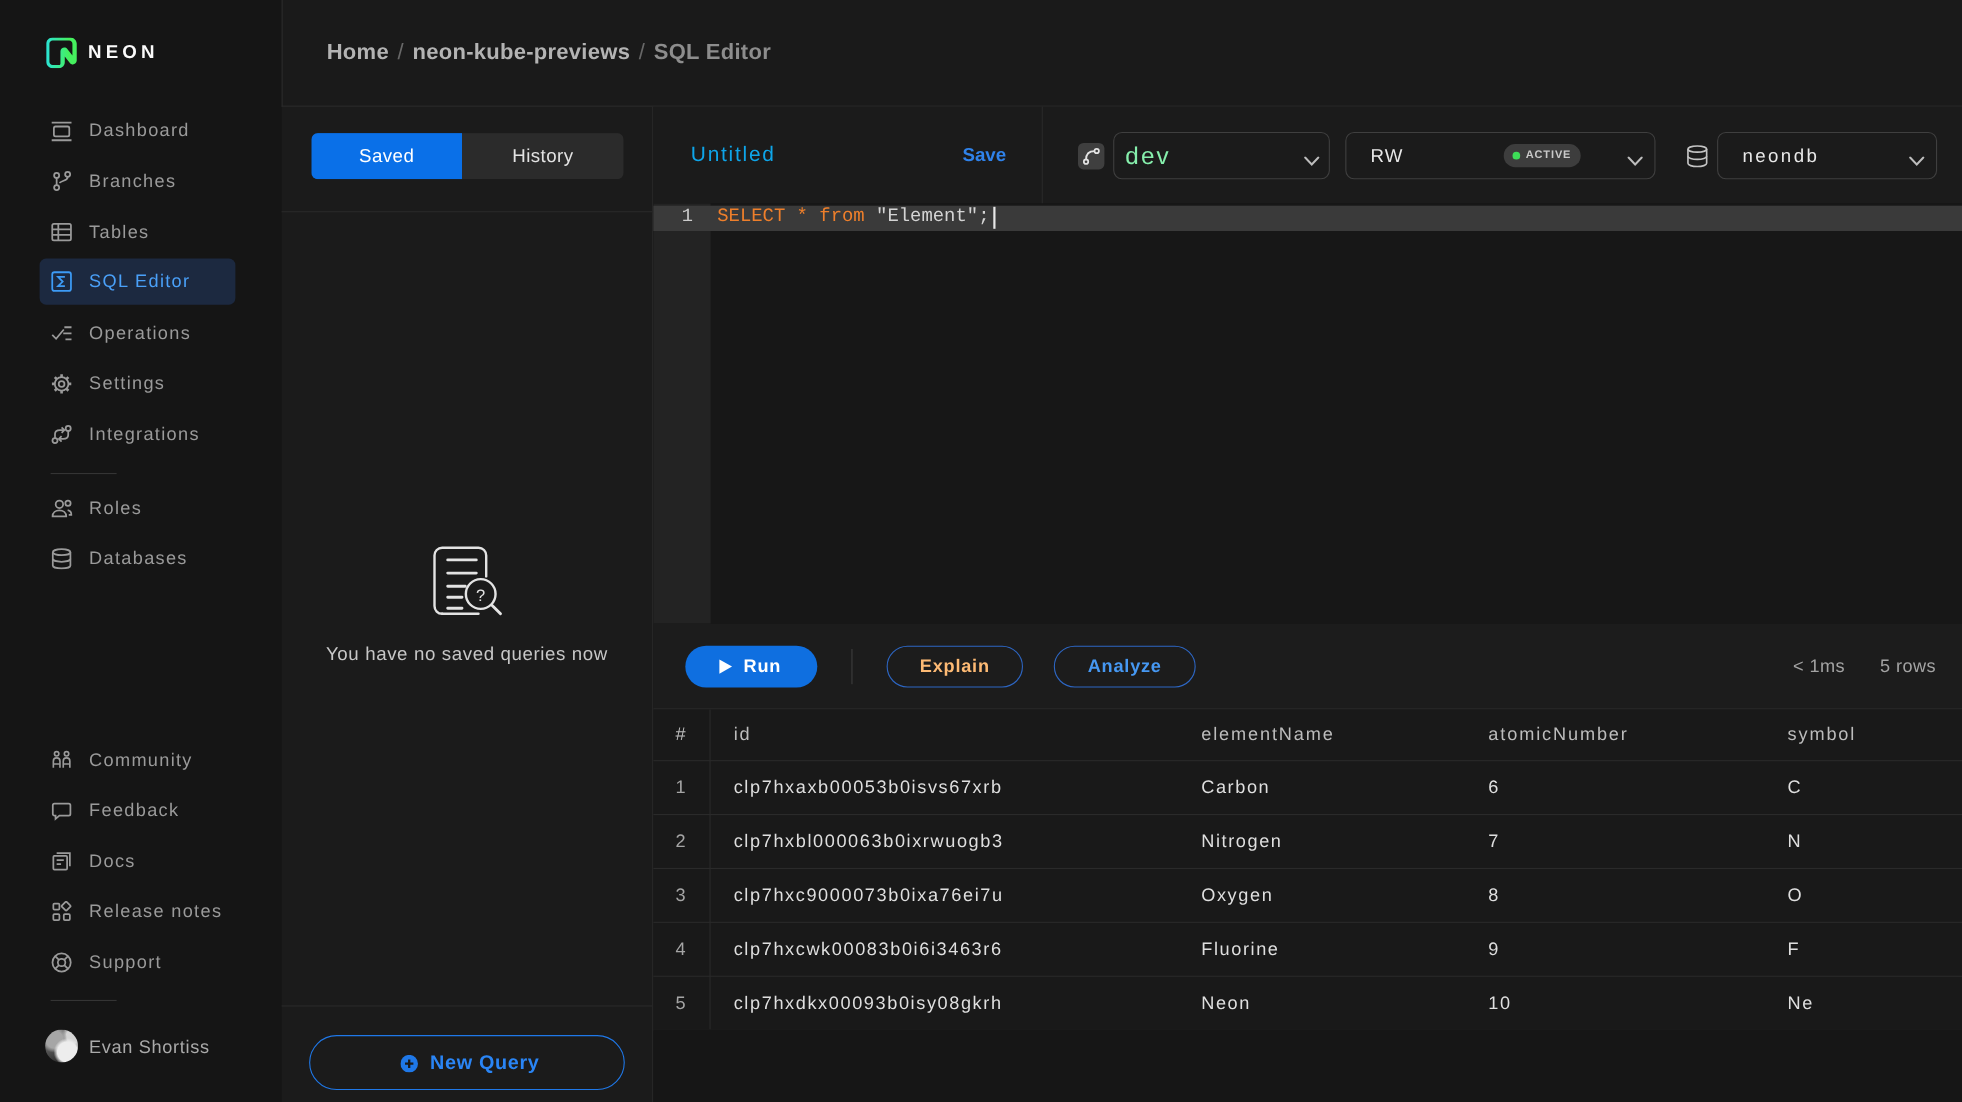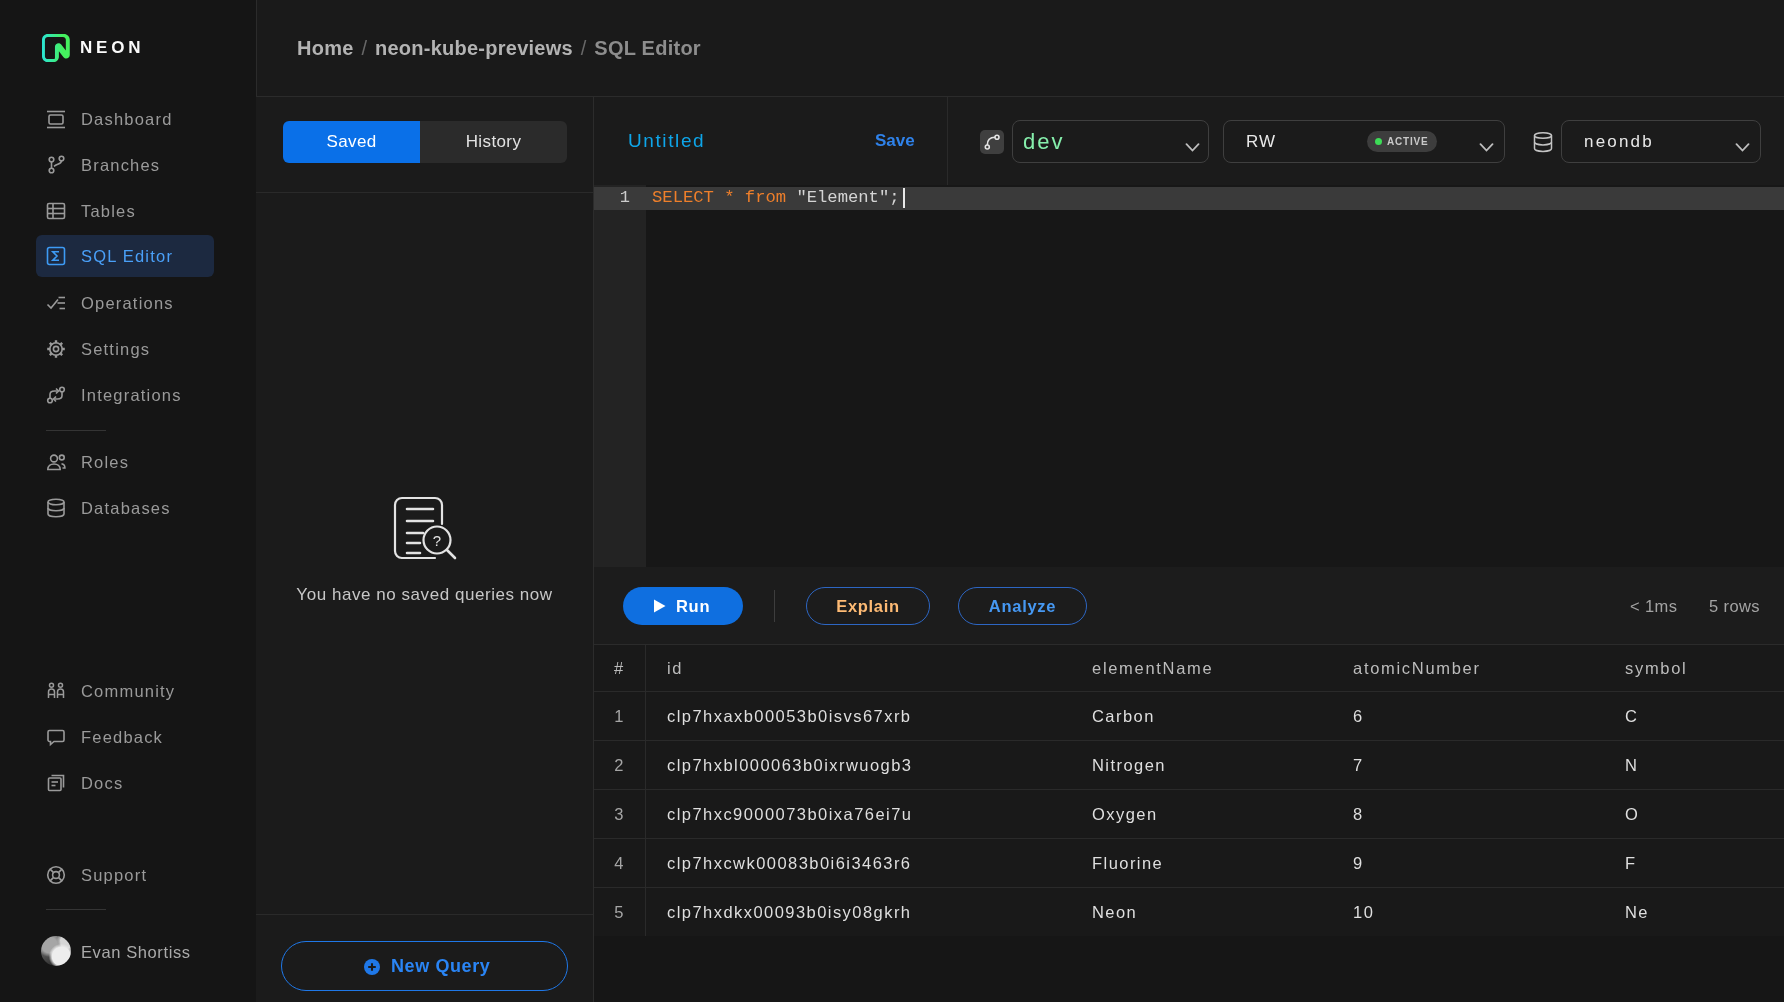--- a/index.html
+++ b/index.html
@@ -189,20 +189,29 @@
       </div>
     <div class="mitem" style="top:760px;">
         <span class="ic"><svg width="20" height="20" viewBox="0 0 20 20" fill="none" stroke="#9a9a9a" stroke-width="1.6">
             <path d="M5.5 2.5h12v12"></path>
             <rect x="2.5" y="5" width="12.5" height="12.5" rx="1"></rect>
             <path d="M5.5 9h6.5"></path>
             <path d="M5.5 12.5h4"></path>
           </svg></span>
         <span class="lb">Docs</span>
       </div>
+    <div class="mitem" style="top:806px;">
+        <span class="ic"><svg width="20" height="20" viewBox="0 0 20 20" fill="none" stroke="#9a9a9a" stroke-width="1.6">
+            <rect x="2.5" y="2.5" width="5.5" height="5.5" rx="1"></rect>
+            <rect x="2.5" y="12" width="5.5" height="5.5" rx="1"></rect>
+            <rect x="12" y="12" width="5.5" height="5.5" rx="1"></rect>
+            <rect x="11" y="1.7" width="6.2" height="6.2" rx="1" transform="rotate(45 14.1 4.8)"></rect>
+          </svg></span>
+        <span class="lb">Release notes</span>
+      </div>
     <div class="mitem" style="top:852px;">
         <span class="ic"><svg width="20" height="20" viewBox="0 0 20 20" fill="none" stroke="#9a9a9a" stroke-width="1.6">
             <circle cx="10" cy="10" r="8.3"></circle>
             <circle cx="10" cy="10" r="3.4"></circle>
             <path d="M7.6 7.6L4.1 4.1M12.4 7.6l3.5-3.5M12.4 12.4l3.5 3.5M7.6 12.4l-3.5 3.5"></path>
           </svg></span>
         <span class="lb">Support</span>
       </div>
     <div class="sdiv" style="top:909px;"></div>
     <div class="mitem" style="top:929px;">

